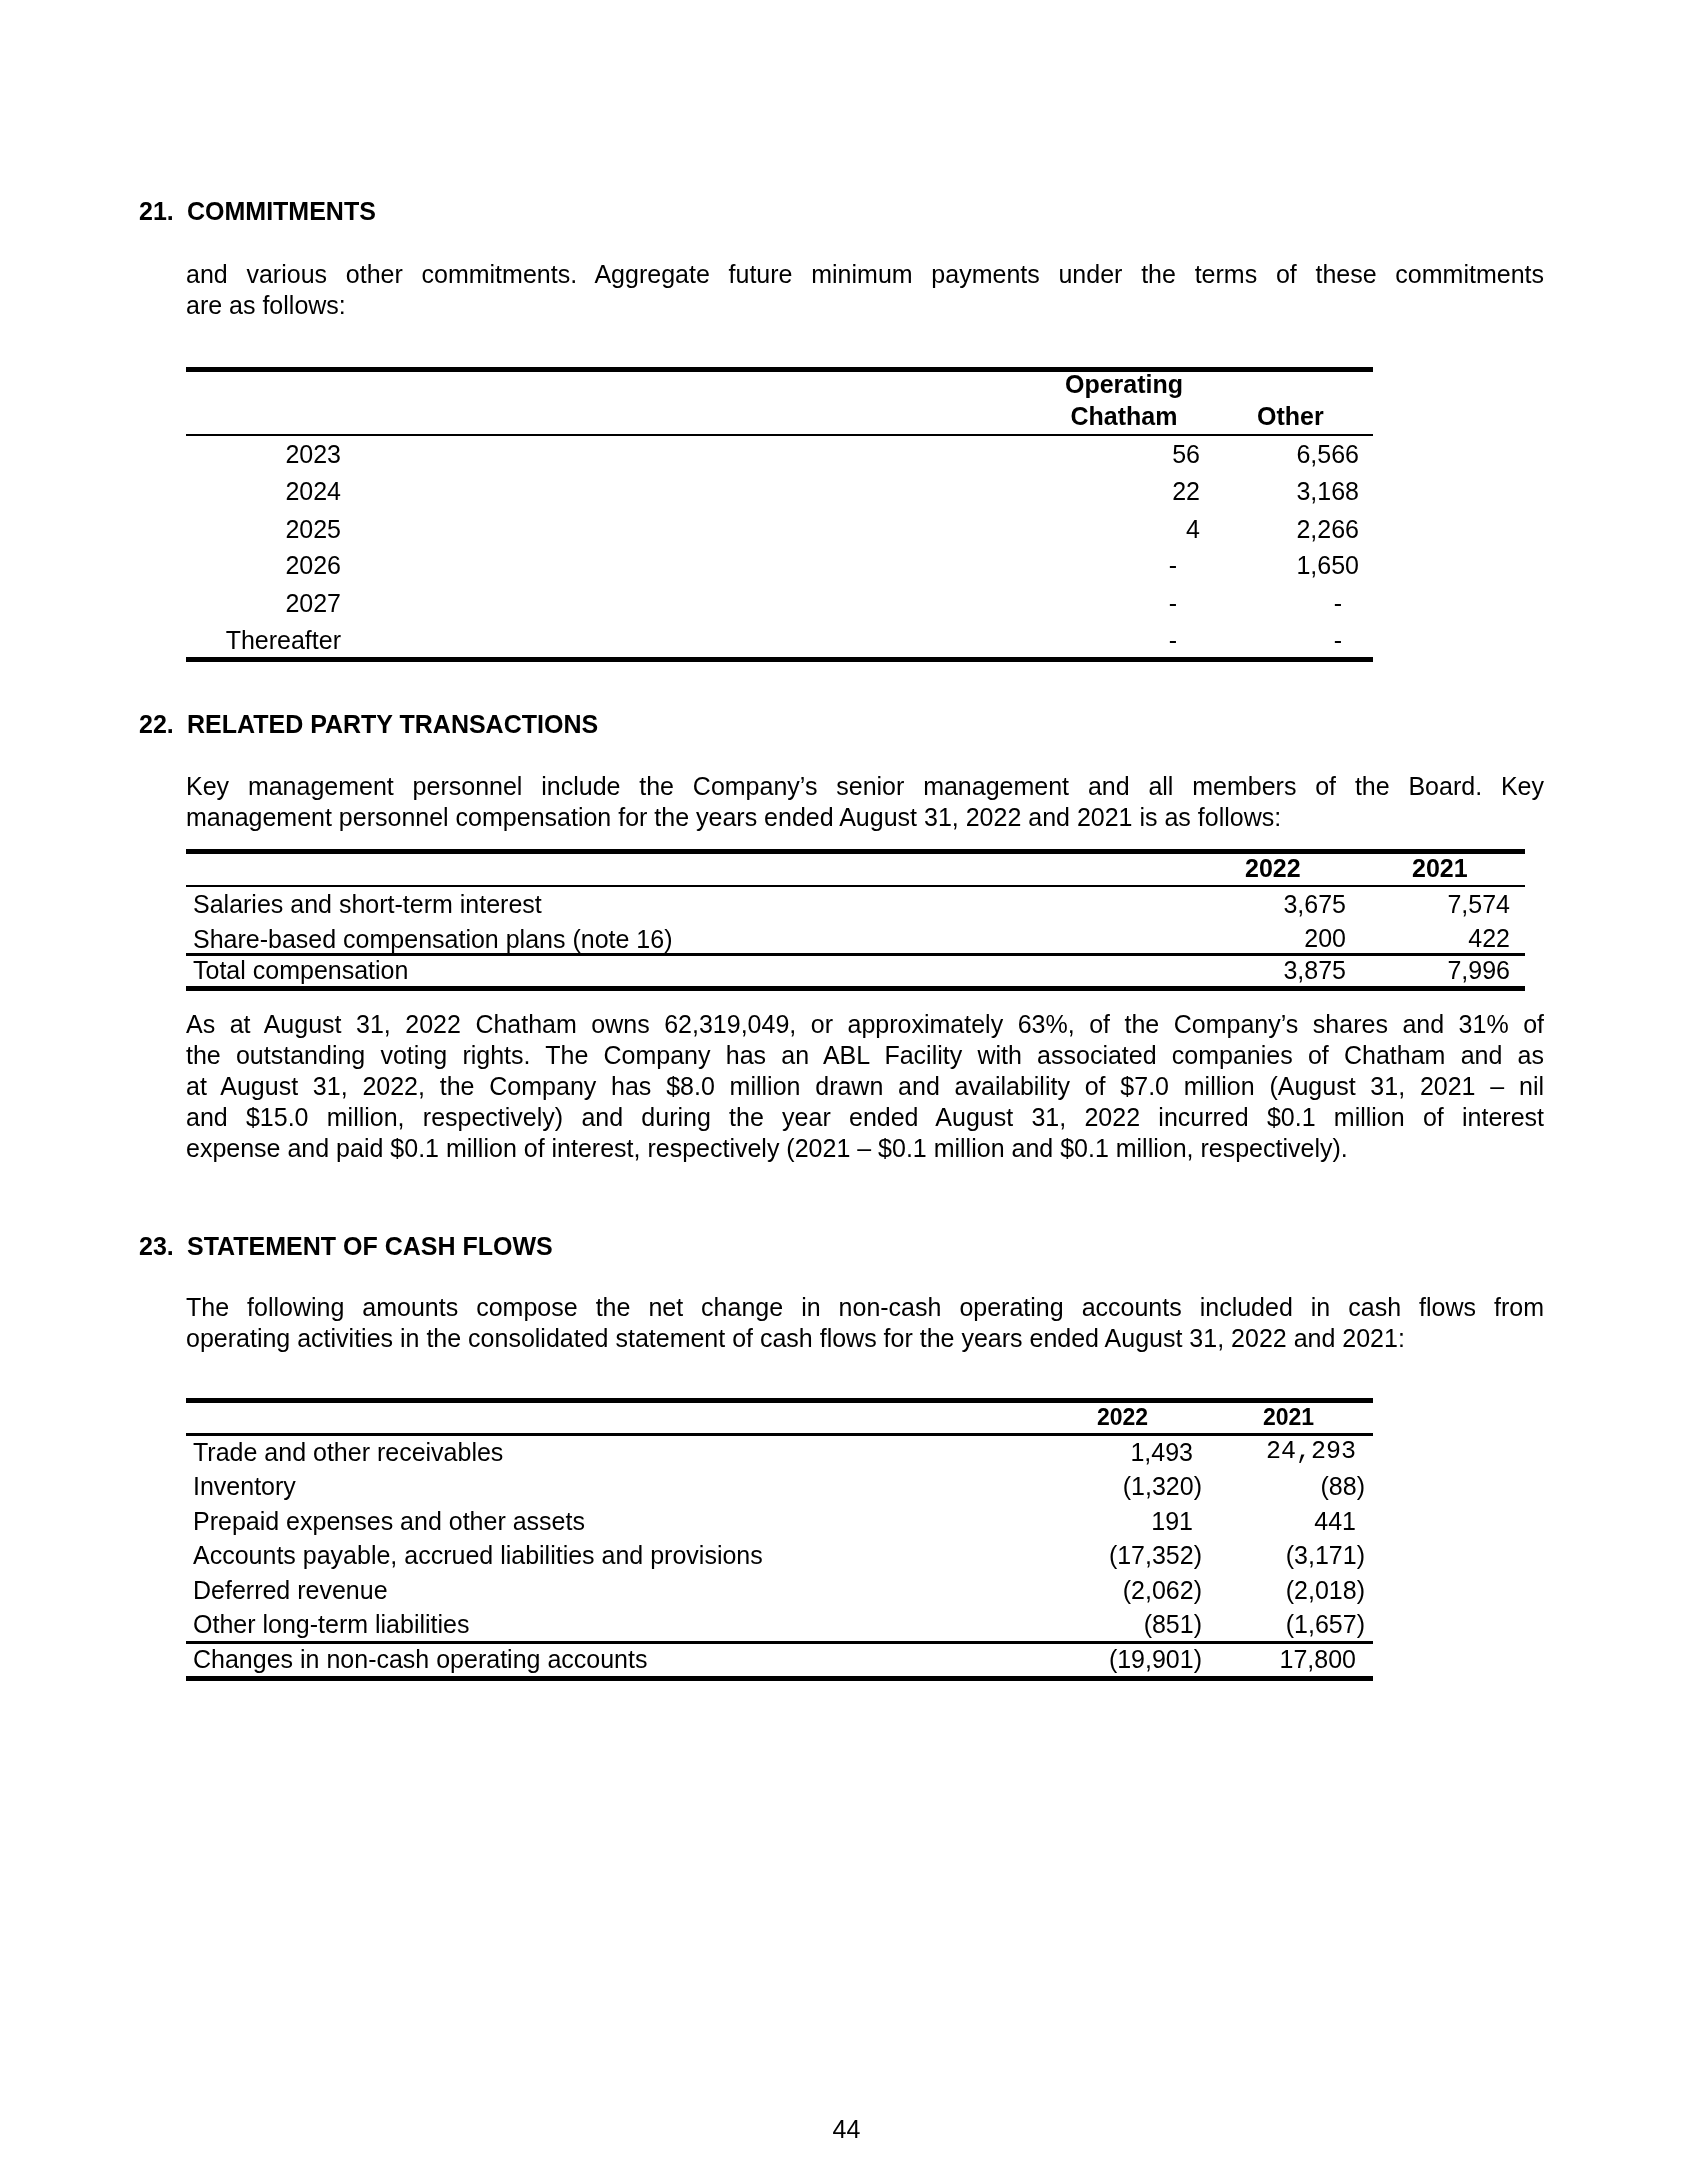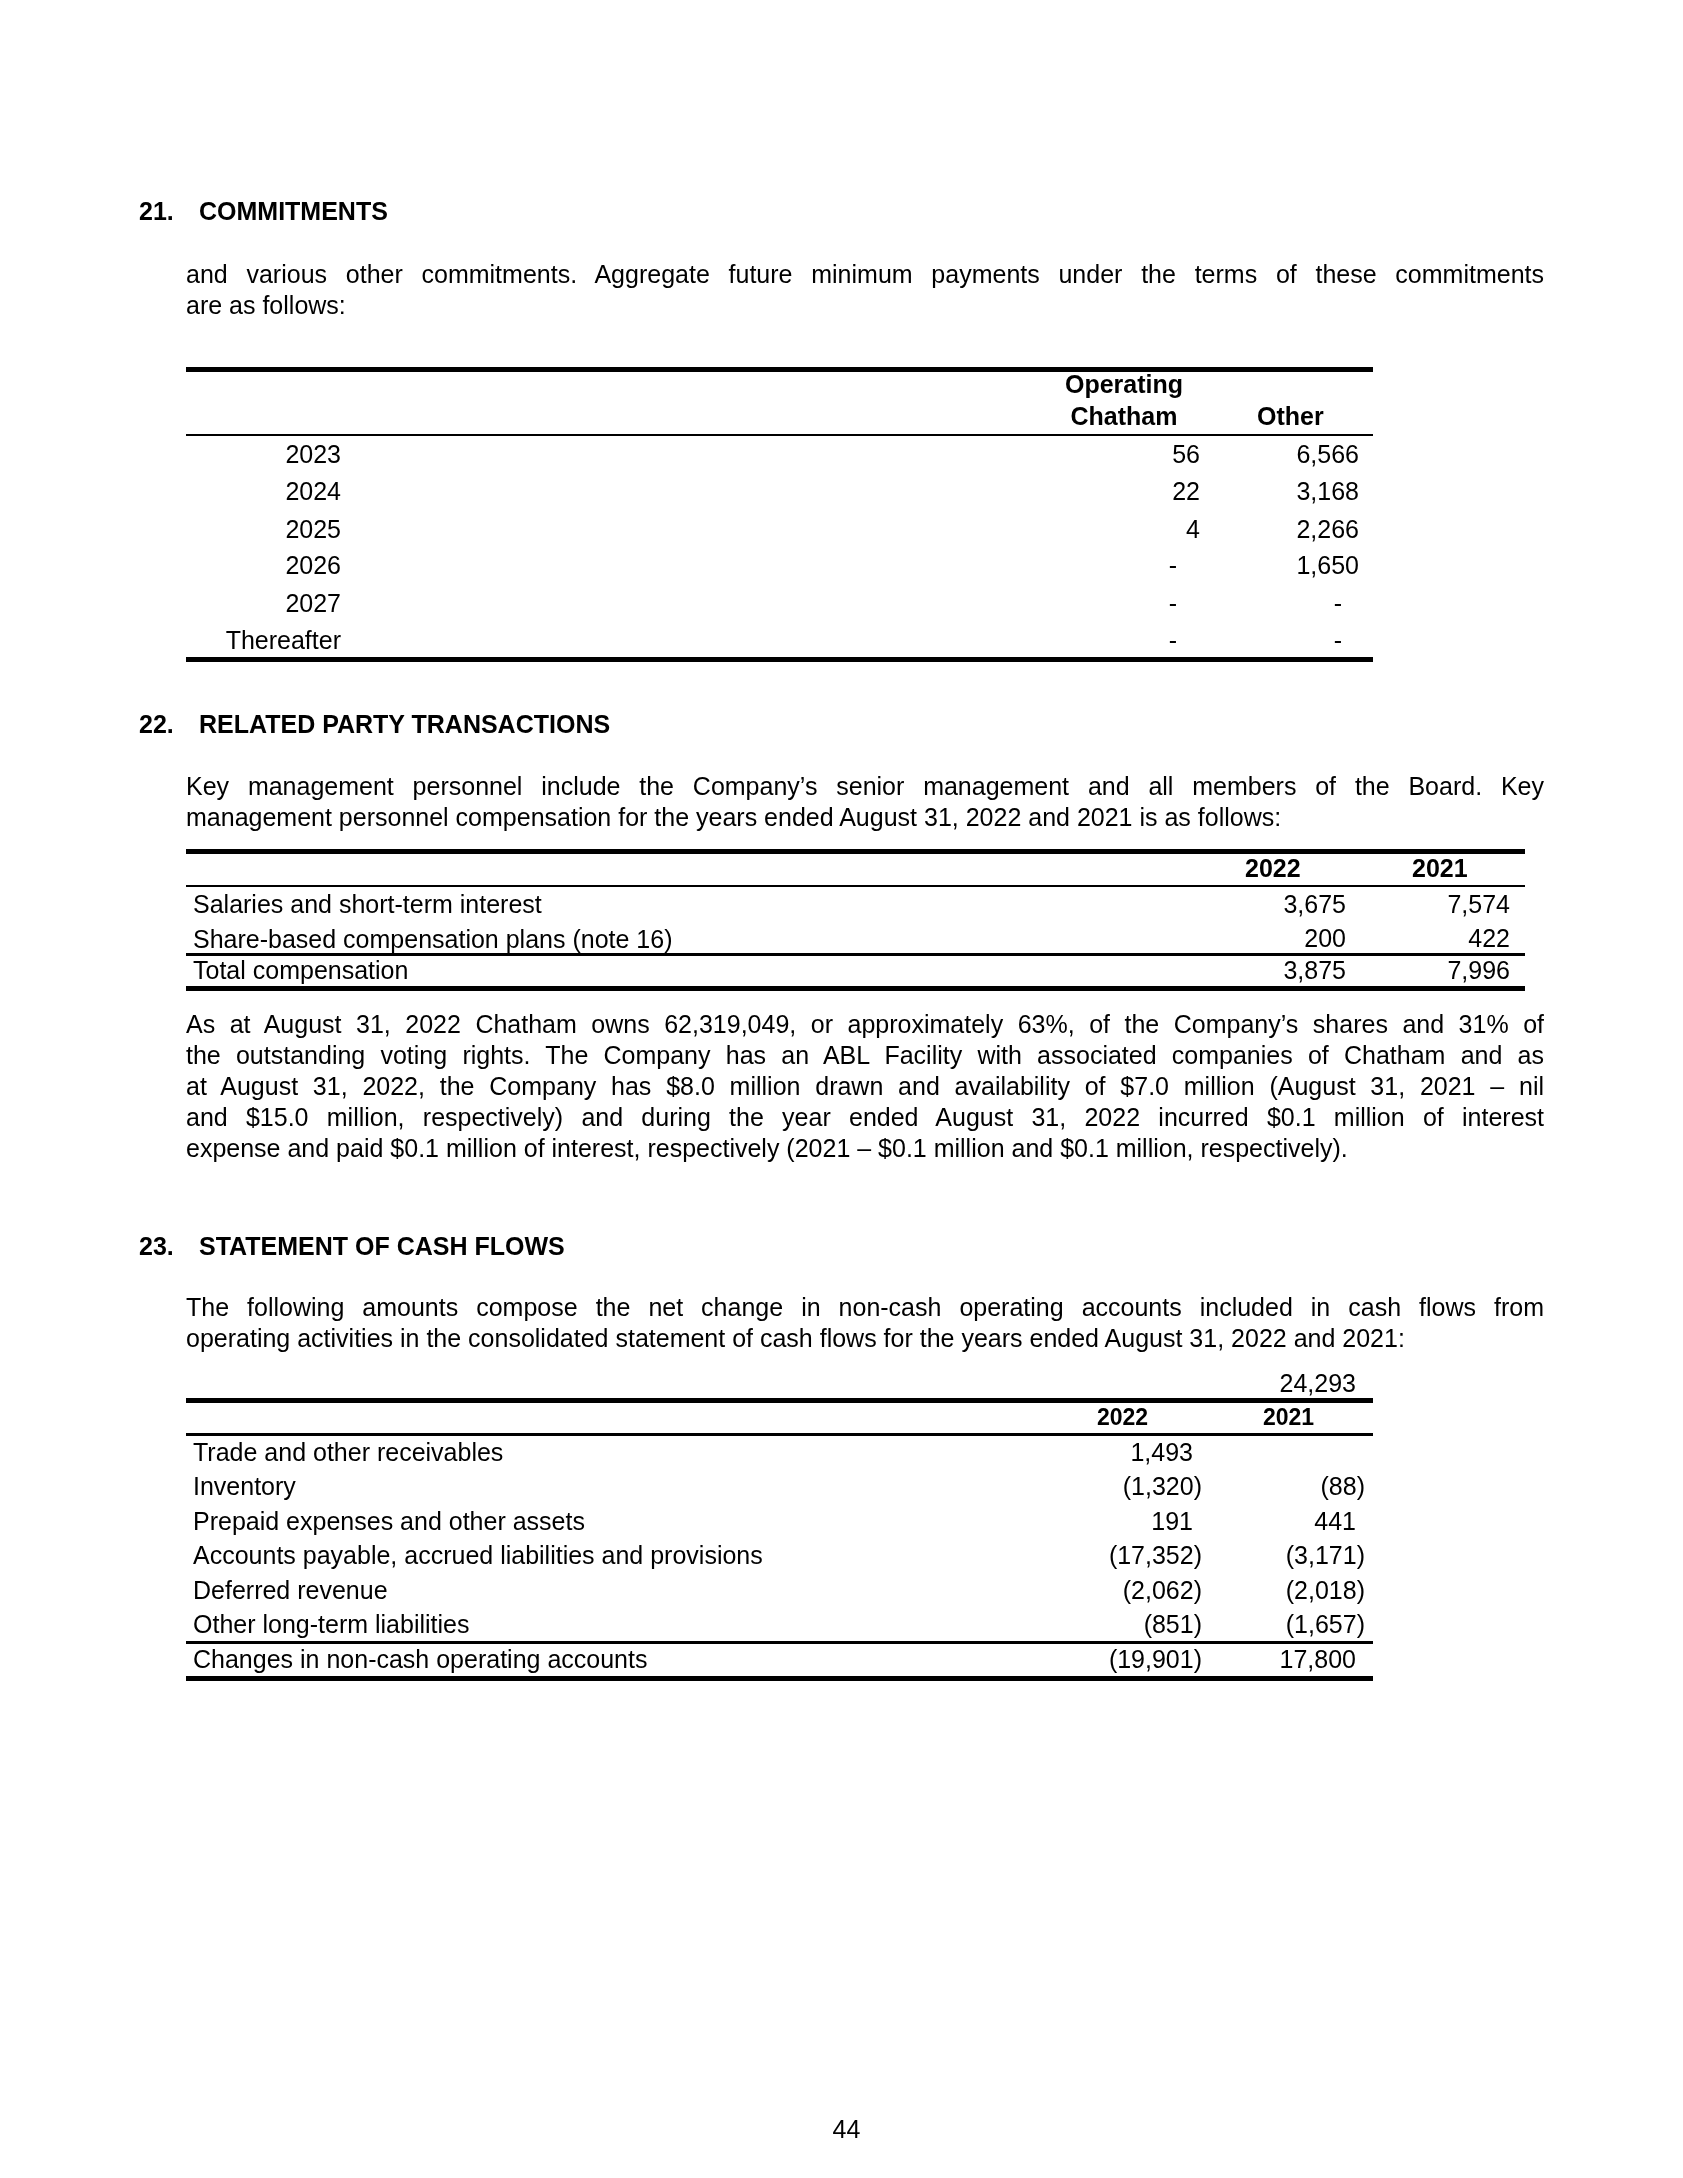--- a/index.html
+++ b/index.html
@@ -6,21 +6,21 @@
   body {
     width: 1683px; height: 2178px; position: relative; overflow: hidden;
     font-family: "Liberation Sans", "DejaVu Sans", sans-serif;
     color: #000;
   }
   .abs { position: absolute; }
   .heading {
     font-weight: bold; font-size: 25px; white-space: nowrap;
   }
   .heading .num { position: absolute; left: 0; }
-  .heading .ttl { position: absolute; left: 48px; margin-left: 12px; }
+  .heading .ttl { position: absolute; left: 48px; }
   .para {
     font-size: 25px; line-height: 31px; text-align: justify;
     text-align-last: left;
   }
   .para .line { display: block; text-align: justify; text-align-last: justify; white-space: nowrap; }
   .para .line.last { text-align-last: left; }
   .rule { position: absolute; background: #000; }
   .cell { position: absolute; font-size: 25px; white-space: nowrap; line-height: 30px; }
   .r { text-align: right; }
   .b { font-weight: bold; }
@@ -125,21 +125,21 @@
 </div>
 
 <div>
   <div class="rule" style="left:186px; top:1398px; width:1187px; height:5px;"></div>
   <div class="cell b" style="left:1097px; top:1402px; font-size:23px;">2022</div>
   <div class="cell b" style="left:1263px; top:1402px; font-size:23px;">2021</div>
   <div class="rule" style="left:186px; top:1433px; width:1187px; height:3px;"></div>
 
   <div class="cell" style="left:193px; top:1437px;">Trade and other receivables</div>
   <div class="cell r" style="left:1030px; width:163px; top:1437px;">1,493</div>
-  <div class="cell r" style="left:1198px; width:158px; top:1368px;">24,293</div>
+  <div class="cell r" style="left:1198px; width:158px; top:1437px;font-family:Liberation Mono, monospace;">24,293</div>
 
   <div class="cell" style="left:193px; top:1471px;">Inventory</div>
   <div class="cell r" style="left:1030px; width:172px; top:1471px;">(1,320)</div>
   <div class="cell r" style="left:1198px; width:167px; top:1471px;">(88)</div>
 
   <div class="cell" style="left:193px; top:1506px;">Prepaid expenses and other assets</div>
   <div class="cell r" style="left:1030px; width:163px; top:1506px;">191</div>
   <div class="cell r" style="left:1198px; width:158px; top:1506px;">441</div>
 
   <div class="cell" style="left:193px; top:1540px;">Accounts payable, accrued liabilities and provisions</div>

